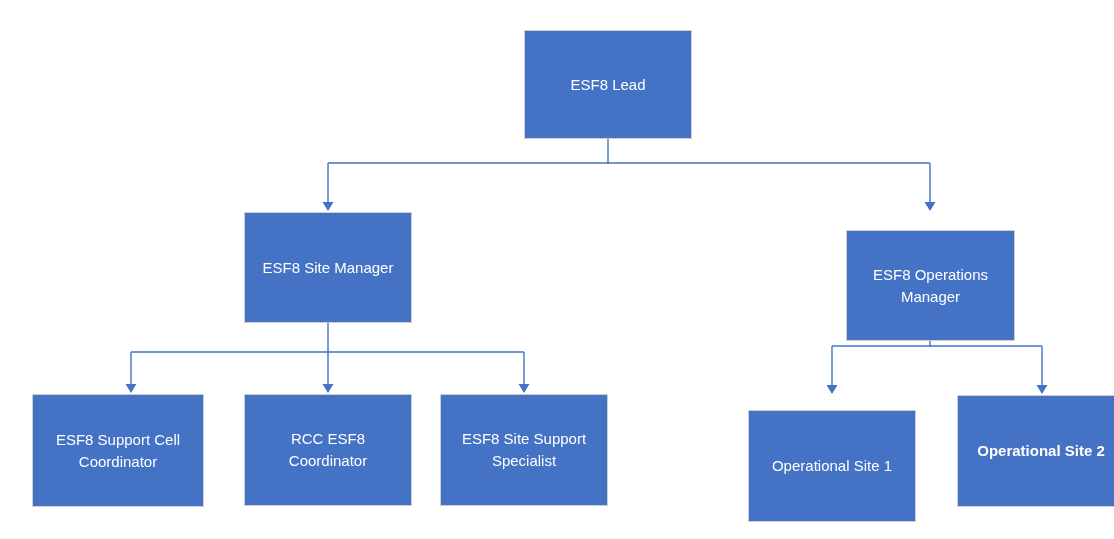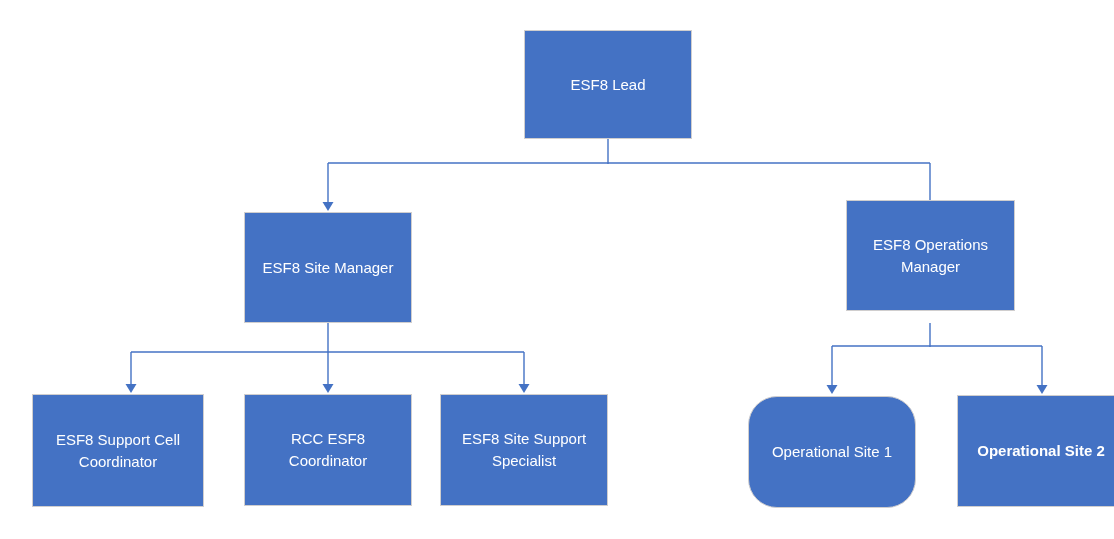--- a/index.html
+++ b/index.html
@@ -48,25 +48,25 @@
     justify-content: center;
     text-align: center;
     font-size: 15px;
     line-height: 1.45;
     padding: 0 9px;
     cursor: default;
   }
   
   .n-lead                     { left: 492px; top: 30px;  width: 168px; height: 109px; }
   .n-desk-manager             { left: 212px; top: 212px; width: 168px; height: 111px; }
-  .n-operations-manager       { left: 814px; top: 200px; width: 169px; height: 111px; justify-content: center; }
+  .n-operations-manager       { left: 814px; top: 230px; width: 169px; height: 111px; justify-content: center; }
   .n-support-cell-coordinator { left: 0;  top: 394px; width: 172px; height: 113px; }
   .n-rcc-coordinator          { left: 212px; top: 394px; width: 168px; height: 112px; }
   .n-desk-support-specialist  { left: 408px; top: 394px; width: 168px; height: 112px; }
-  .n-operational-site-1       { left: 716px; top: 396px; width: 168px; height: 112px; border-radius: 29px; }
+  .n-operational-site-1       { left: 716px; top: 410px; width: 168px; height: 112px; }
   .n-operational-site-2       { left: 925px; top: 395px; width: 168px; height: 112px; font-weight: bold; }
 </style>
 </head>
 <body>
 
 <div class="canvas">
 
   <svg class="connectors" viewBox="0 0 1114 539">
 
     <path class="connector-line" d="M576,139 V164"></path>

